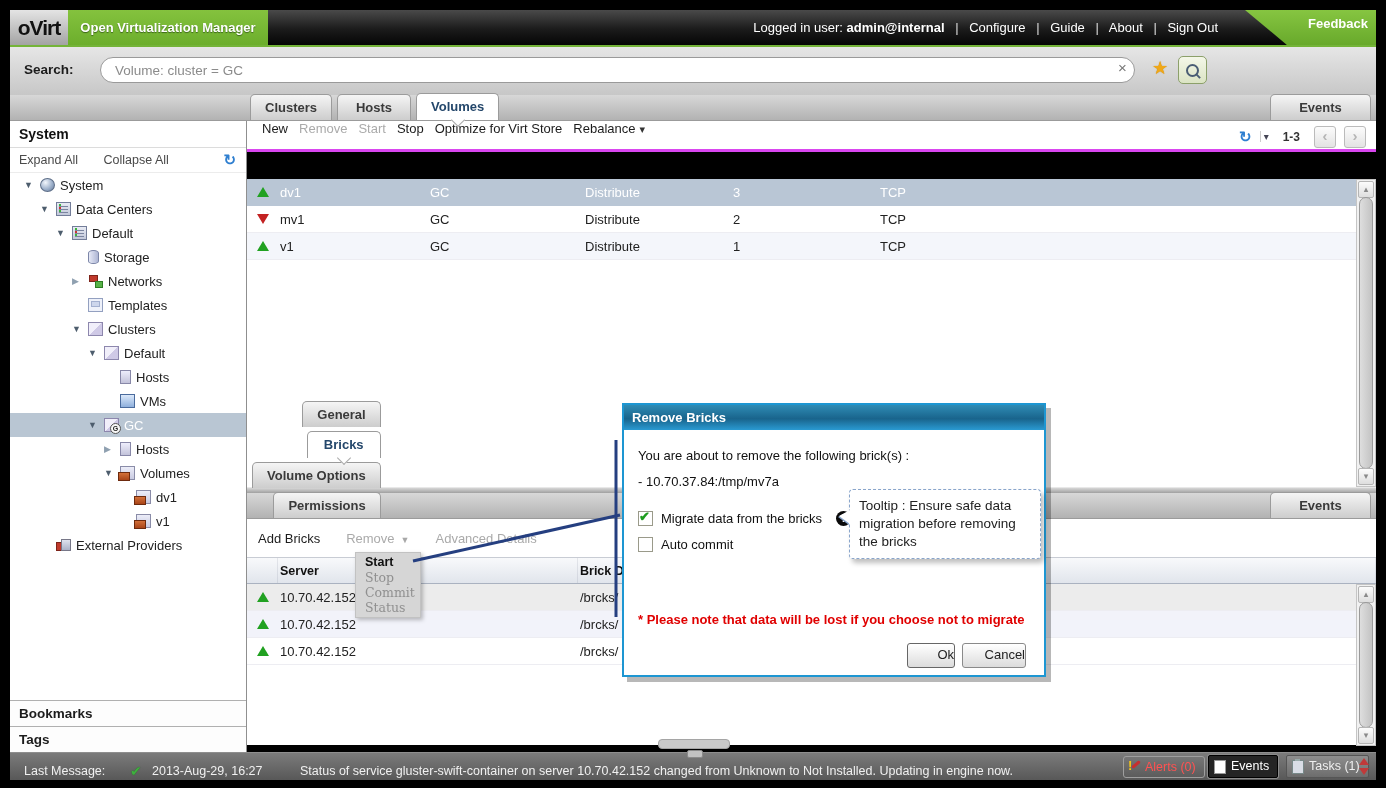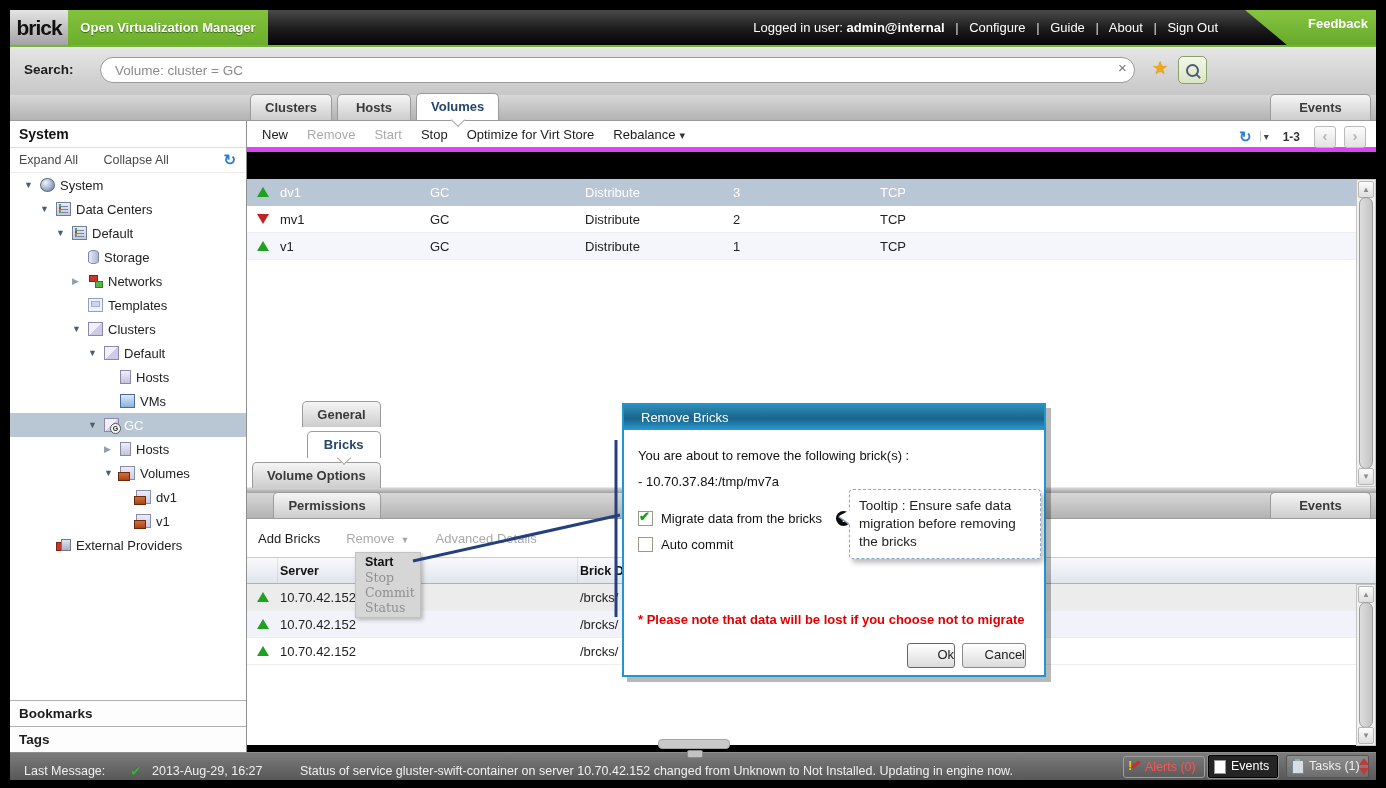--- a/index.html
+++ b/index.html
@@ -46,22 +46,22 @@
        border-radius:5px 5px 0 0;position:relative;}
   .tab.active{background:#fff;color:#24476b;height:26px;line-height:26px;}
   .tab.active .notch{position:absolute;left:calc(50% - 5px);bottom:-5px;width:9px;height:9px;
        background:#fff;transform:rotate(45deg);border-right:1px solid #aaa;border-bottom:1px solid #aaa;z-index:4;}
   .events-btn{position:absolute;right:5px;bottom:0;width:71px;}
   .substrip{position:absolute;left:247px;top:493px;width:1129px;height:26px;
             background:linear-gradient(#d8d8d8,#b2b2b2);border-bottom:1px solid #9b9b9b;box-sizing:border-box;}
   .subtabs{position:absolute;left:5px;bottom:0;display:flex;gap:4px;align-items:flex-end;flex-direction:column;}
   
   .toolbar{position:absolute;left:247px;top:121px;width:1129px;height:31px;background:#fff;
-           border-bottom:5px solid #d946ef;display:flex;align-items:center;box-sizing:border-box;
-           padding-left:15px;gap:19px;font-size:13px;}
+           border-bottom:3px solid #d946ef;display:flex;align-items:flex-start;box-sizing:border-box;
+           padding-left:15px;gap:11px;font-size:13px;}
   .tbtn{color:#1c1c1c;white-space:nowrap;}
   .tbtn.disabled{color:#aaa;}
   .caret-dark::after{content:"▾";margin-left:4px;color:#333;font-size:11px;}
   .caret-grey::after{content:"▼";margin-left:6px;color:#a8a8a8;font-size:9px;}
   .tb-right{position:absolute;right:10px;top:0;height:31px;display:flex;align-items:center;gap:8px;}
   .refresh::before{content:"↻";color:#2f7fd0;font-weight:bold;font-size:15px;}
   .refcaret{color:#445;font-size:10px;border-left:1px solid #ccc;padding-left:3px;}
   .pagerange{font-size:12px;font-weight:bold;color:#333;margin:0 6px;}
   .pgbtn{width:20px;height:20px;border:1px solid #bbb;border-radius:3px;background:linear-gradient(#fcfcfc,#e3e3e3);
          color:#b5b5b5;font-size:15px;font-weight:bold;text-align:center;line-height:18px;}
@@ -142,21 +142,21 @@
   .dropmenu{position:absolute;left:355px;top:552px;width:64px;background:#d6d6d6;border:1px solid #c2c2c2;
             box-shadow:2px 2px 4px rgba(0,0,0,.25);z-index:24;padding:2px 0;}
   .mitem{height:15px;line-height:15px;padding-left:9px;font-size:12.5px;color:#111;font-weight:bold;}
   .mitem.disabled{color:#909090;font-weight:normal;font-family:"DejaVu Serif",serif;}
   
   .annot{position:absolute;left:0;top:0;width:1386px;height:788px;pointer-events:none;z-index:25;}
   
   .dialog{position:absolute;left:622px;top:403px;width:424px;height:274px;background:#fff;
           border:2px solid #1d96d2;box-sizing:border-box;z-index:30;
           box-shadow:5px 5px 0 rgba(0,0,0,.28);}
-  .dlg-title{height:25px;line-height:25px;padding-left:17px;color:#fff;font-size:13px;font-weight:normal;
+  .dlg-title{height:25px;line-height:25px;padding-left:8px;color:#fff;font-size:13px;font-weight:bold;
              background:linear-gradient(#2f8cb5,#19648c 55%,#2a9ad2);}
   .dlg-intro{position:absolute;left:14px;top:43px;font-size:13px;color:#111;}
   .dlg-brick{position:absolute;left:14px;top:69px;font-size:13px;color:#111;}
   .dlg-chk{position:absolute;left:14px;display:flex;align-items:center;font-size:13px;color:#111;}
   .cbox{width:13px;height:13px;border:1px solid #9a9a8a;background:#fff;margin-right:8px;position:relative;flex:none;}
   .cbox.checked::before{content:"✔";position:absolute;left:0;top:-3px;color:#1e9c1e;font-size:13px;font-weight:bold;}
   .help{display:inline-block;width:15px;height:15px;border-radius:50%;background:#0a0a0a;color:#fff;
         font-size:10.5px;font-weight:bold;text-align:center;line-height:15px;margin-left:14px;}
   .help::before{content:"?";}
   .dlg-warn{position:absolute;left:14px;top:207px;font-size:13px;font-weight:bold;color:#e00000;}
@@ -196,21 +196,21 @@
   .updown .d{width:0;height:0;border-left:5px solid transparent;border-right:5px solid transparent;border-top:7px solid #c03a3a;}
   .grip{position:absolute;left:677px;top:-3px;width:14px;height:6px;background:#c2c2c2;border:1px solid #8a8a8a;border-radius:2px;}
   .hthumb{position:absolute;left:658px;top:739px;width:70px;height:8px;background:#c9c9c9;border:1px solid #a5a5a5;border-radius:4px;}
 </style>
 </head>
 <body>
 
 <div class="frame">
 
   <div class="topbar">
-    <div class="logo">brick</div>
+    <div class="logo">oVirt</div>
     <div class="product">Open Virtualization Manager</div>
     <div class="userline">
       <span>Logged in user:</span>
       <b>admin@internal</b>
       <span class="sep">|</span>
       <span>Configure</span>
       <span class="sep">|</span>
       <span>Guide</span>
       <span class="sep">|</span>
       <span>About</span>

